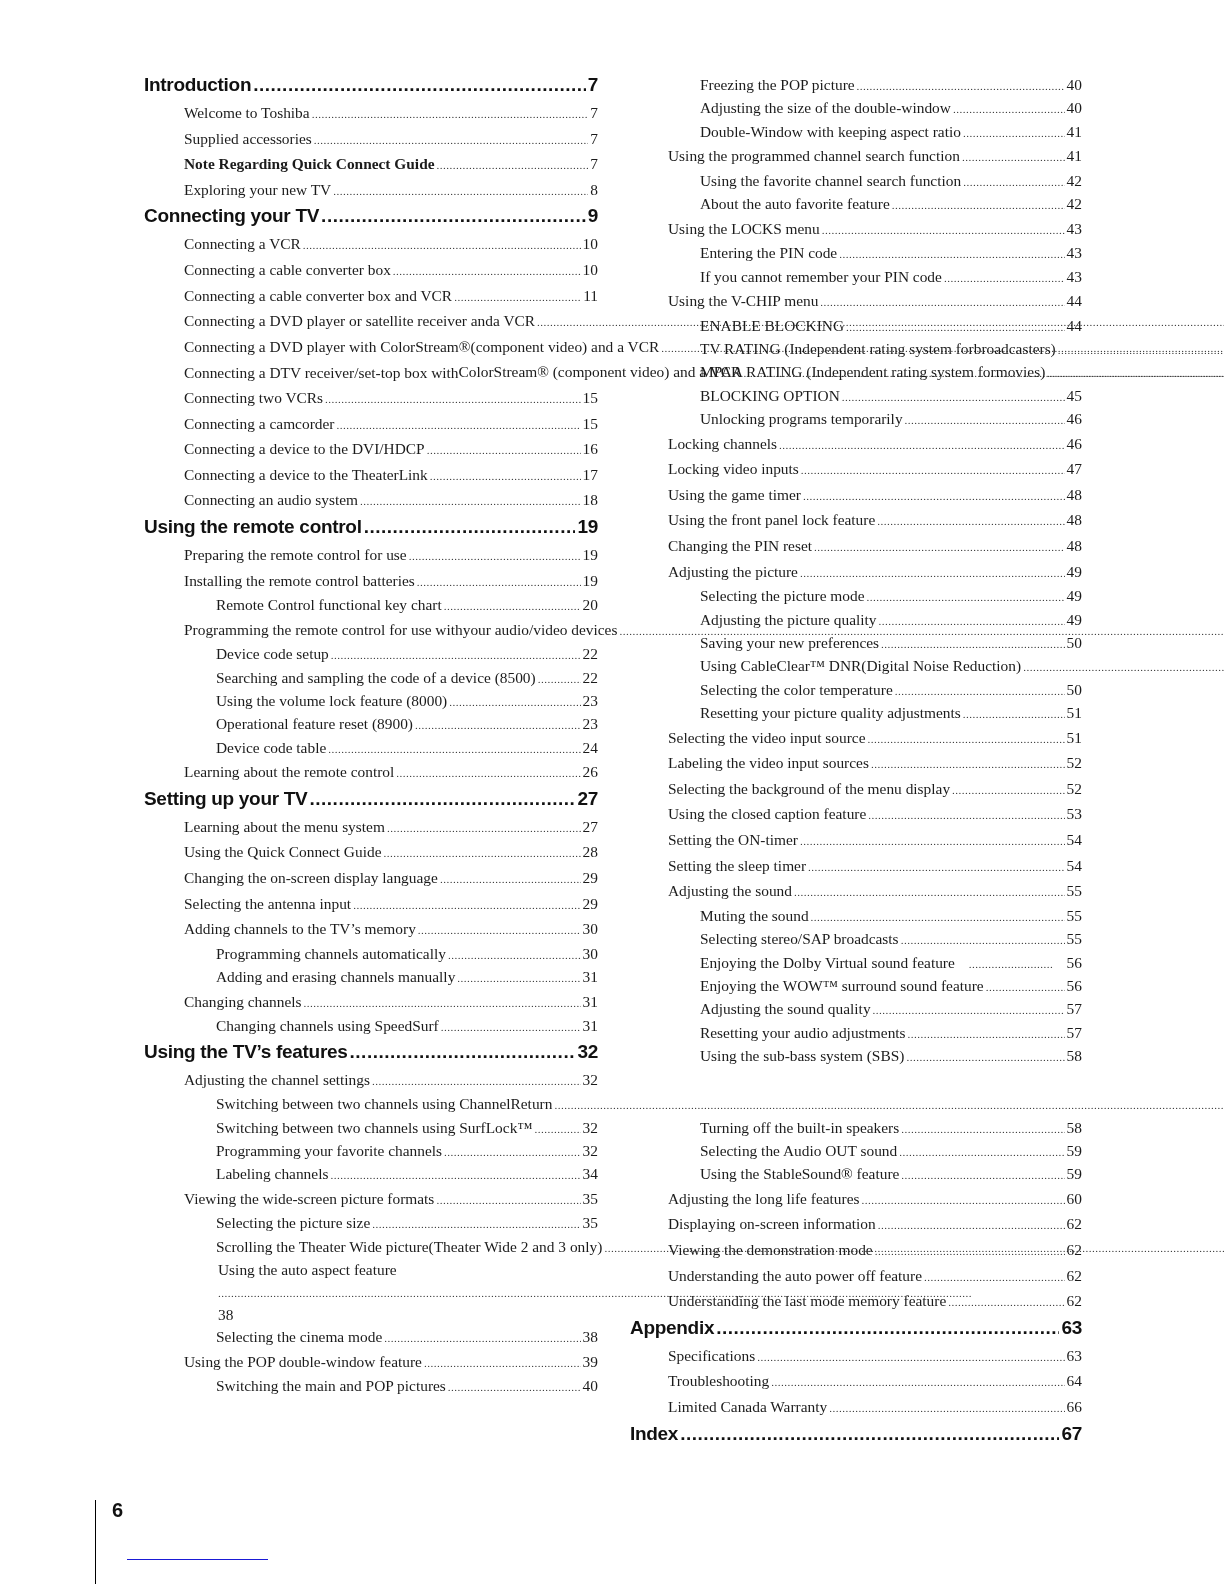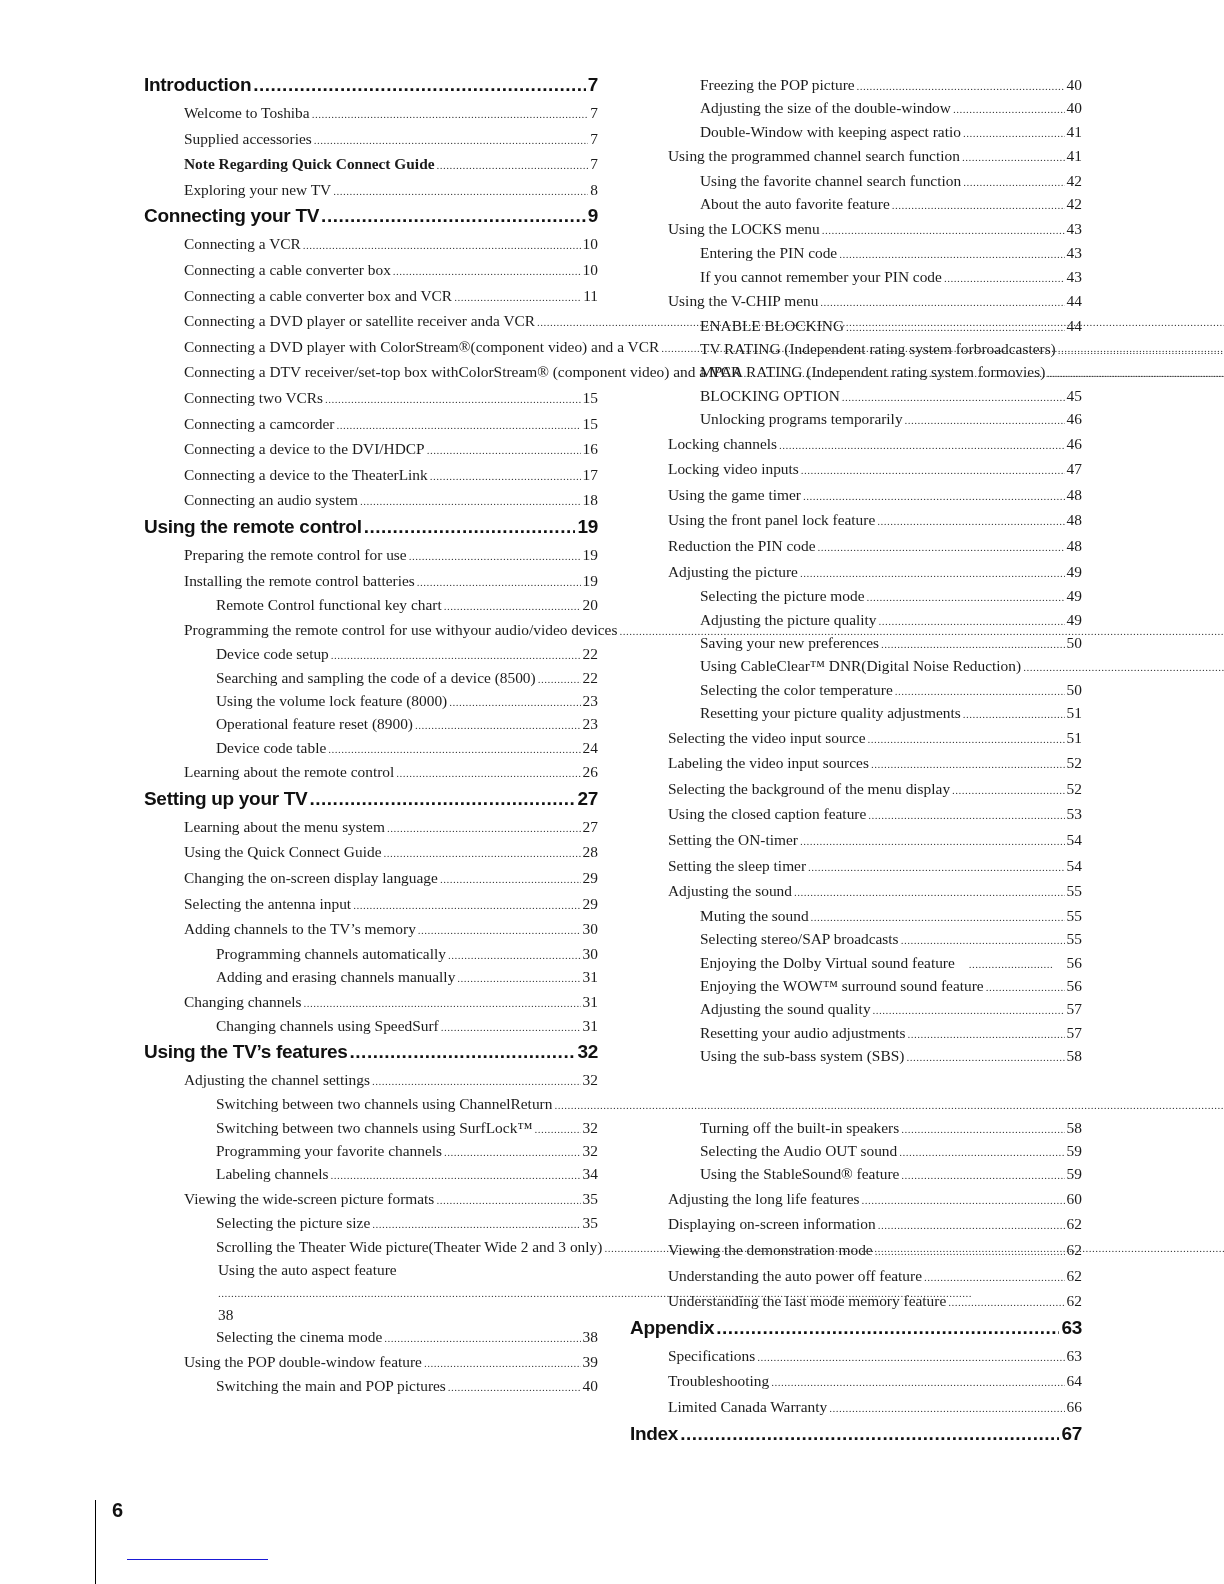--- a/index.html
+++ b/index.html
@@ -84,21 +84,21 @@
       </div>
     </div>
     <div class="row l2 cont" style="padding-left: 40px;">
       <div class="first-line">Connecting a DVD player with ColorStream®</div>
       <div class="second">
         <span class="txt">(component video) and a VCR</span>
         <span class="dots"></span>
         <span class="pg">13</span>
       </div>
     </div>
-    <div class="row l2 cont" style="padding-left: 40px;">
+    <div class="row l2 cont" style="padding-left: 40px; align-items: center;">
       <div class="first-line">Connecting a DTV receiver/set-top box with</div>
       <div class="second">
         <span class="txt">ColorStream® (component video) and a VCR</span>
         <span class="dots"></span>
         <span class="pg">14</span>
       </div>
     </div>
     <div class="row l2" style="padding-left: 40px;">
       <span class="txt">Connecting two VCRs</span>
       <span class="dots"></span>
@@ -400,21 +400,21 @@
       <span class="txt">Using the game timer</span>
       <span class="dots"></span>
       <span class="pg">48</span>
     </div>
     <div class="row l2" style="padding-left: 38px;">
       <span class="txt">Using the front panel lock feature</span>
       <span class="dots"></span>
       <span class="pg">48</span>
     </div>
     <div class="row l2" style="padding-left: 38px;">
-      <span class="txt">Reduction the PIN code</span>
+      <span class="txt">Changing the PIN reset</span>
       <span class="dots"></span>
       <span class="pg">48</span>
     </div>
     <div class="row l2" style="padding-left: 38px;">
       <span class="txt">Adjusting the picture</span>
       <span class="dots"></span>
       <span class="pg">49</span>
     </div>
     <div class="row l3" style="padding-left: 70px;">
       <span class="txt">Selecting the picture mode</span>

